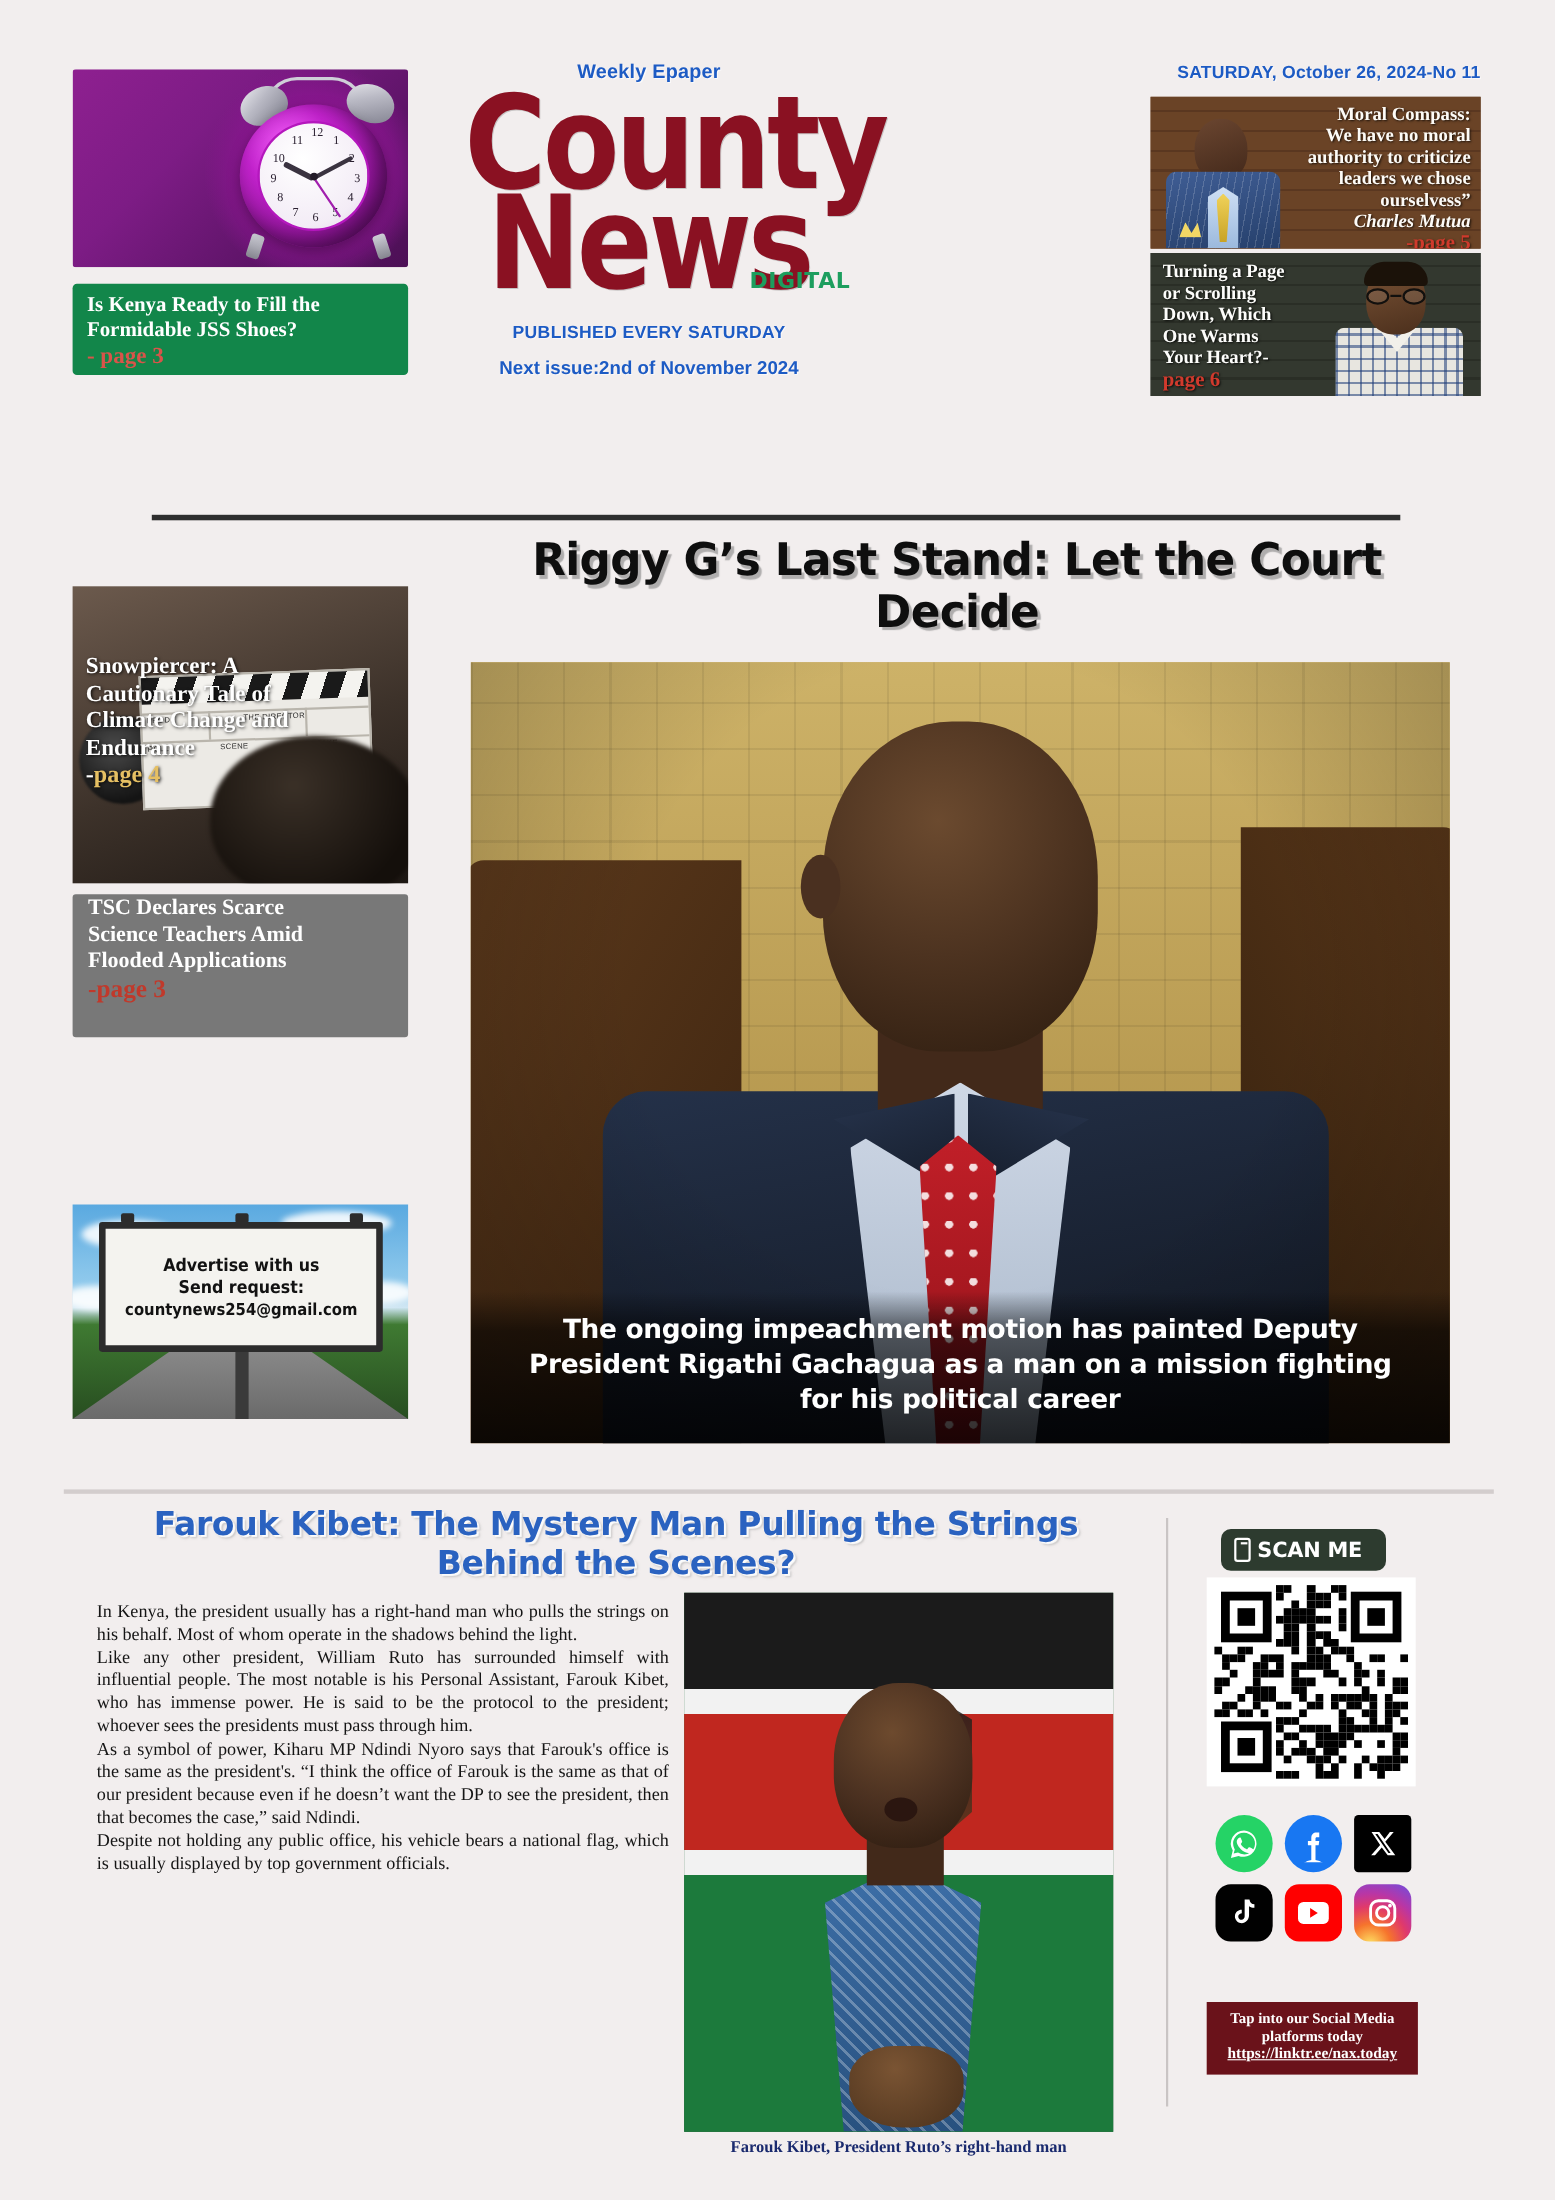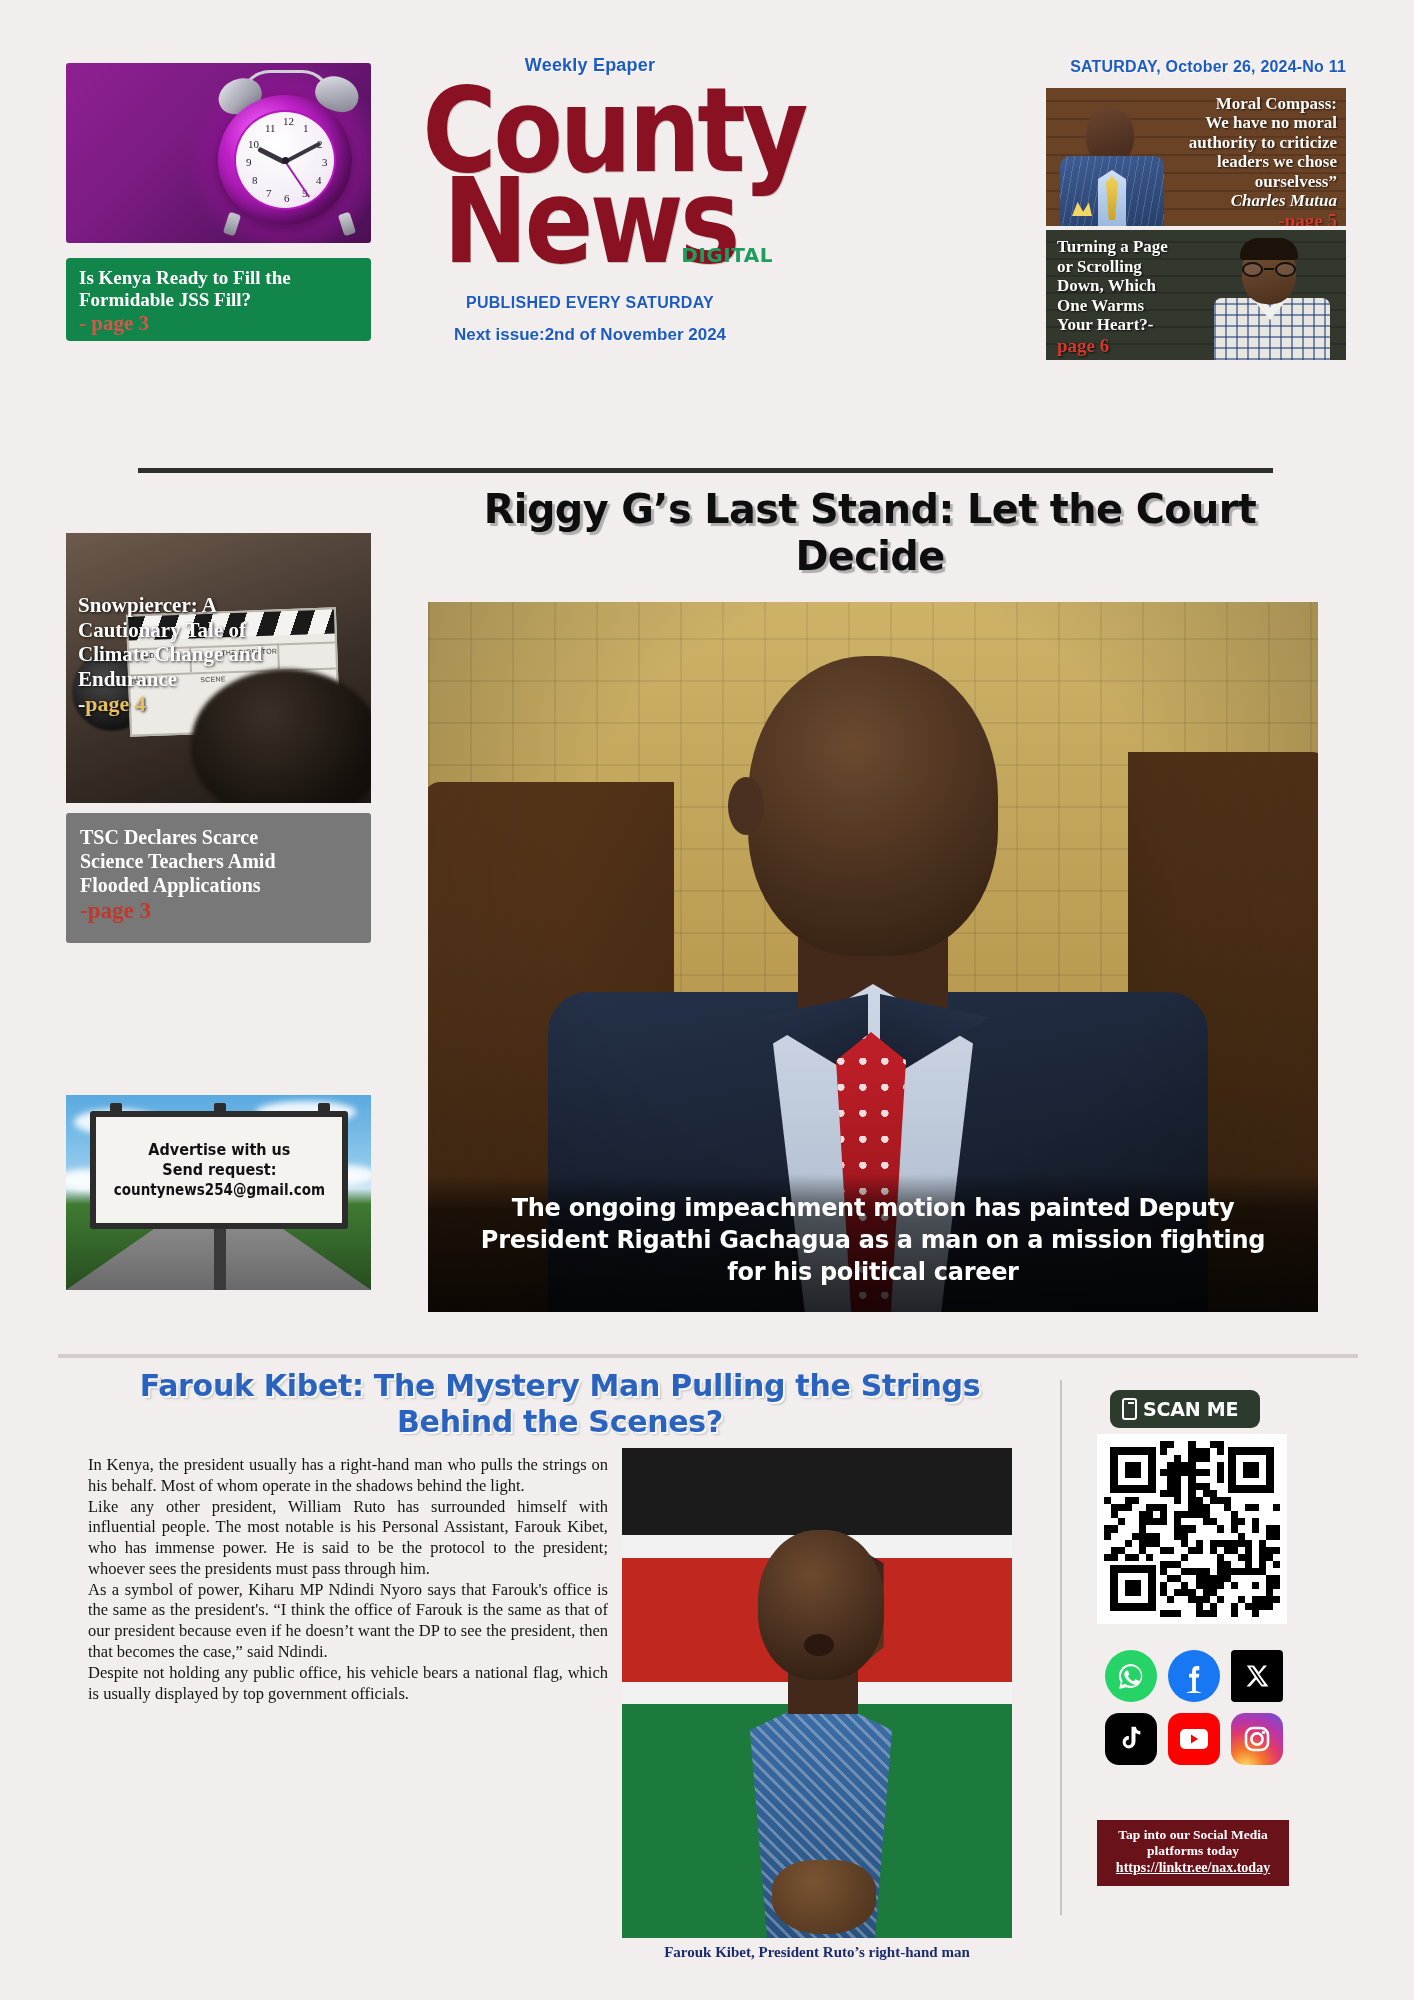--- a/index.html
+++ b/index.html
@@ -586,21 +586,21 @@
     color: #e6c063;
   }
   .teaser-snow .dash { color: #ffffff; }
 
   .teaser-tsc {
     position: absolute;
     left: 66px; top: 813px;
     width: 305px; height: 130px;
     border-radius: 3px;
     background: #787878;
-    padding: 12px 14px;
+    padding: 0 14px;
   }
   .teaser-tsc .tx {
     font-family: "Liberation Serif", serif;
     font-weight: bold;
     font-size: 20px;
     line-height: 1.2;
     color: #ffffff;
   }
   .teaser-tsc .pg {
     display: block;
@@ -937,21 +937,21 @@
             <div class="clock-hand" style="width:44px;height:1.5px;background:#a21fae;transform:rotate(56deg);"></div>
             <div class="clock-pin"></div>
           </div>
         </div>
       </div>
     </div>
 
     <div class="teaser-jss">
       <div class="tx">
         <span>Is Kenya Ready to Fill the</span><br>
-        <span>Formidable JSS Fill?</span>
+        <span>Formidable JSS Shoes?</span>
         <span class="pg">- page 3</span>
       </div>
     </div>
 
     <div class="mh-center">
       <div class="mh-kicker">Weekly Epaper</div>
       <div class="mh-title">
         <span class="word w1">County</span>
         <span class="word w2">News</span>
         <span class="mh-digital">DIGITAL</span>

